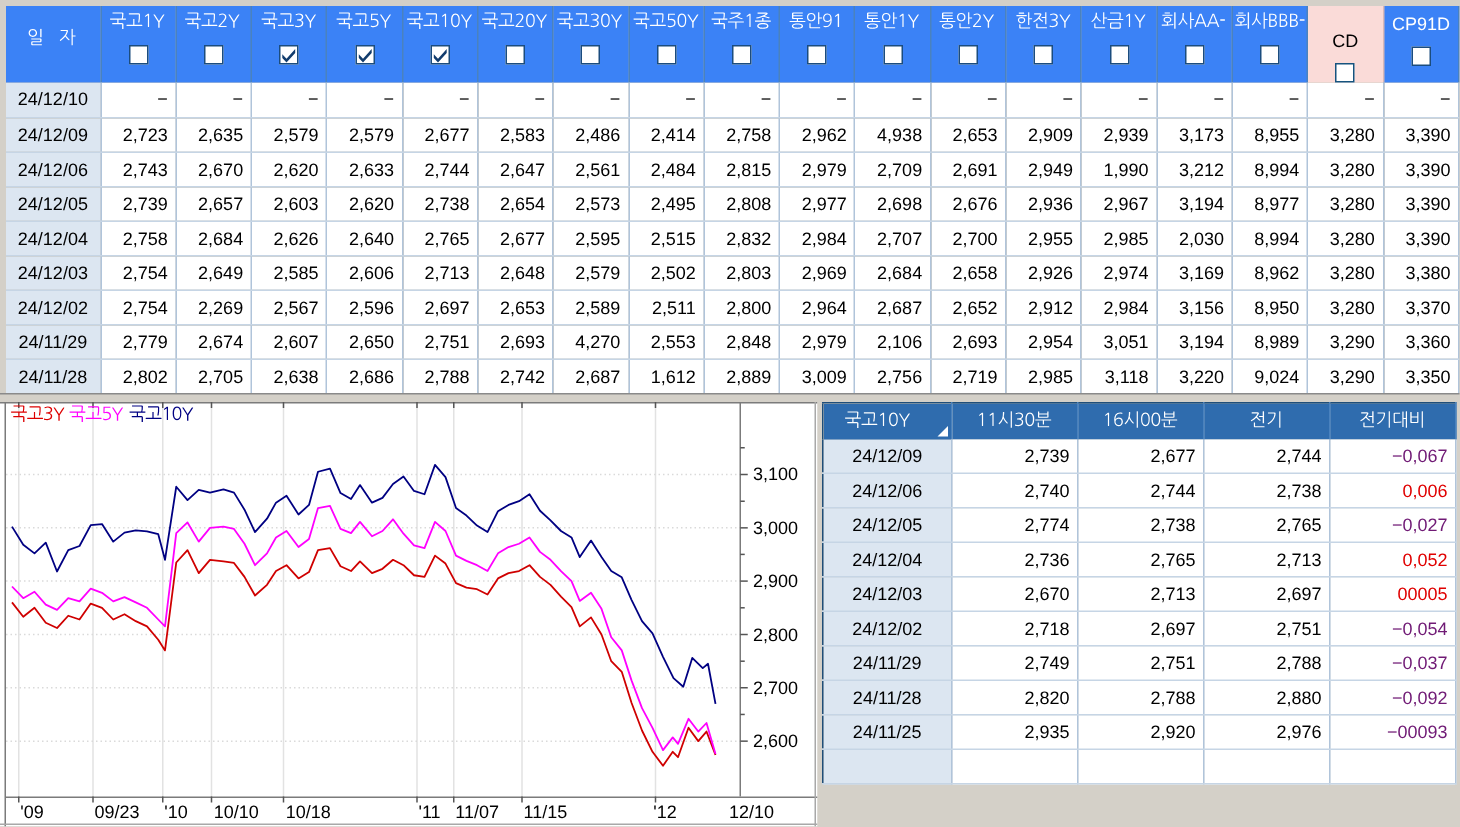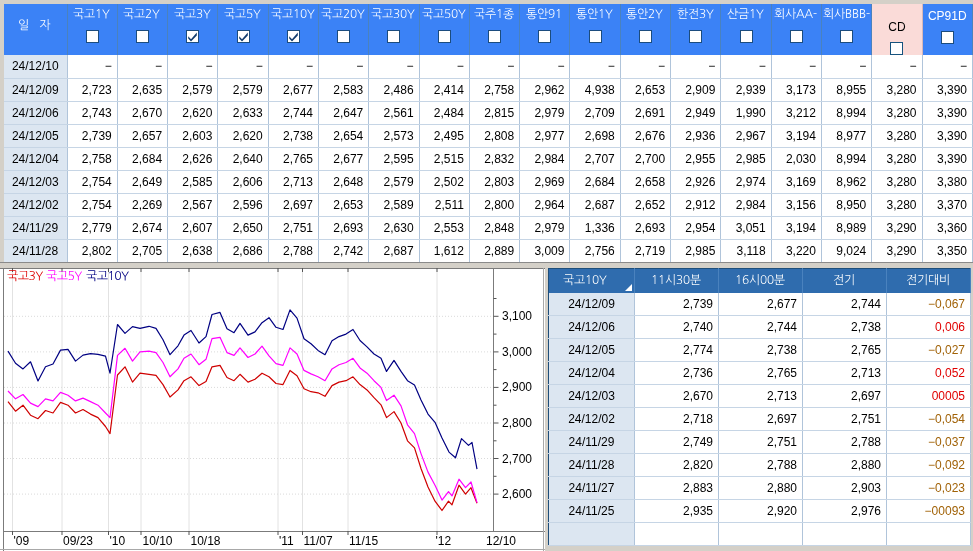--- a/index.html
+++ b/index.html
@@ -15,21 +15,21 @@
 .hr th { border-bottom:0; }
 #divider { position:absolute; left:0; top:262px; width:973px; height:6px; background:#d4d0c8; border-top:1px solid #8a8a8a; }
 #chart { position:absolute; left:0; top:268px; }
 .axl { font-family:"Liberation Sans",sans-serif; font-size:12px; fill:#000; }
 #rtwrap { position:absolute; left:548px; top:268px; width:425px; height:283px; overflow:hidden; }
 #rt { border-collapse:collapse; table-layout:fixed; width:423px; border-left:1px solid #1f4e79; }
 #rt th { font-weight:normal; background:#2f6cae; height:24px; border-right:1px solid #4a82be; border-top:1px solid #1f4e79; padding:0; vertical-align:middle; }
 #rt td { height:23px; border-right:1px solid #b0c4da; border-bottom:1px solid #c6d5e5; background:#fff; white-space:nowrap; }
 #rt td.dc { background:#dce6f1; text-align:center; }
 #rt td.nc { text-align:right; padding-right:5px; }
-#rt td.neg { color:#a16207; }
+#rt td.neg { color:#701a75; }
 #rt td.pos { color:#e00000; }
 #tri { position:absolute; right:2px; bottom:2px; width:0; height:0; border-bottom:7px solid #fff; border-left:7px solid transparent; }
 </style></head><body>
 <div id="ttwrap">
     <table id="tt">
       <colgroup>
         <col style="width:63px">
         <col span="18">
       </colgroup>
       <tbody>
@@ -304,25 +304,25 @@
           <td class="nc">3,370</td>
         </tr>
         <tr>
           <td class="dc">24/11/29</td>
           <td class="nc">2,779</td>
           <td class="nc">2,674</td>
           <td class="nc">2,607</td>
           <td class="nc">2,650</td>
           <td class="nc">2,751</td>
           <td class="nc">2,693</td>
-          <td class="nc">2,630</td>
+          <td class="nc">4,270</td>
           <td class="nc">2,553</td>
           <td class="nc">2,848</td>
           <td class="nc">2,979</td>
-          <td class="nc">1,336</td>
+          <td class="nc">2,106</td>
           <td class="nc">2,693</td>
           <td class="nc">2,954</td>
           <td class="nc">3,051</td>
           <td class="nc">3,194</td>
           <td class="nc">8,989</td>
           <td class="nc">3,290</td>
           <td class="nc">3,360</td>
         </tr>
         <tr>
           <td class="dc">24/11/28</td>
@@ -537,27 +537,20 @@
           <td class="nc neg">−0,037</td>
         </tr>
         <tr>
           <td class="dc">24/11/28</td>
           <td class="nc">2,820</td>
           <td class="nc">2,788</td>
           <td class="nc">2,880</td>
           <td class="nc neg">−0,092</td>
         </tr>
         <tr>
-          <td class="dc">24/11/27</td>
-          <td class="nc">2,883</td>
-          <td class="nc">2,880</td>
-          <td class="nc">2,903</td>
-          <td class="nc neg">−0,023</td>
-        </tr>
-        <tr>
           <td class="dc">24/11/25</td>
           <td class="nc">2,935</td>
           <td class="nc">2,920</td>
           <td class="nc">2,976</td>
           <td class="nc neg">−00093</td>
         </tr>
         <tr>
           <td class="dc"></td>
           <td class="nc"></td>
           <td class="nc"></td>

